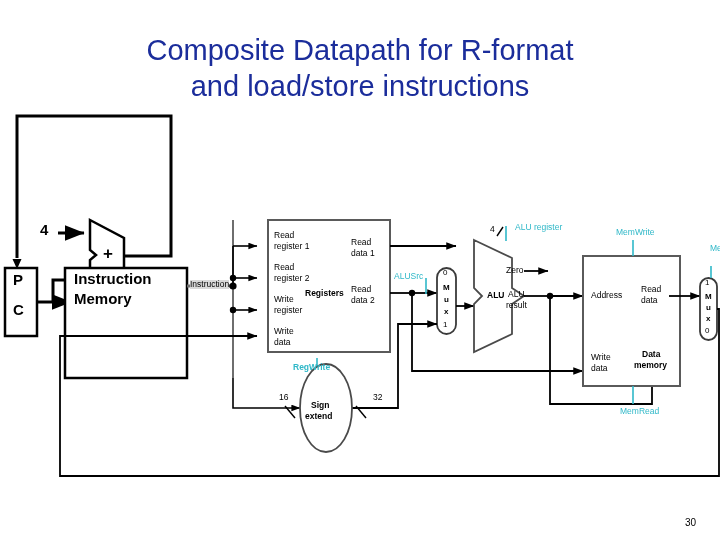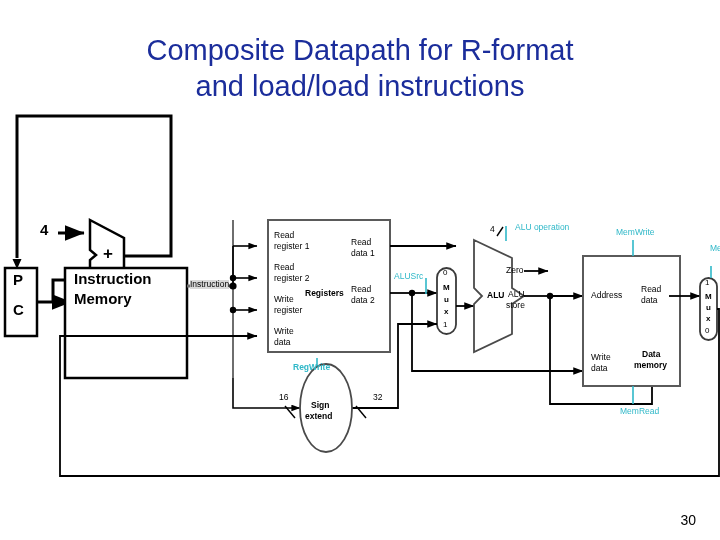--- a/index.html
+++ b/index.html
@@ -27,21 +27,21 @@
     line-height: 36px;
     letter-spacing: 0px;
     margin-top: 6px;
   }
   #title .line { display: block; }
 
   #page-number {
     position: absolute;
     right: 24px;
     bottom: 12px;
-    font-size: 14px;
+    font-size: 10px;
     color: #000000;
     font-family: "Liberation Sans", sans-serif;
     margin-left: 47px;
   }
 
   .fig {
     position: absolute;
     left: 0;
     top: 108px;
     width: 720px;
@@ -87,21 +87,21 @@
     font-weight: bold;
   }
 </style>
 </head>
 <body>
 
 <div id="slide">
 
   <div id="title">
     <span class="line">Composite Datapath for R-format</span>
-    <span class="line">and load/load instructions</span>
+    <span class="line">and load/store instructions</span>
   </div>
 
   <div class="fig">
 
     <svg width="720" height="380" viewBox="0 0 720 380">
       <defs>
         <marker id="ah" markerWidth="7" markerHeight="7" refX="6.4" refY="2.6" orient="auto">
           <path d="M0,0 L6.6,2.6 L0,5.2 z" fill="#000"></path>
         </marker>
         <marker id="ahT" markerWidth="6" markerHeight="6" refX="5.4" refY="2.1" orient="auto">
@@ -256,27 +256,27 @@
 
     
     <div class="lab muxv" style="left:443px; top:161px;">0</div>
     <div class="lab muxb" style="left:443px; top:176px;">M</div>
     <div class="lab muxb" style="left:444px; top:188px;">u</div>
     <div class="lab muxb" style="left:444px; top:200px;">x</div>
     <div class="lab muxv" style="left:443px; top:213px;">1</div>
 
     
     <div class="lab bitw" style="left:490px; top:117px;">4</div>
-    <div class="lab ctrl" style="left:515px; top:115px;">ALU operation</div>
+    <div class="lab ctrl" style="left:515px; top:115px;">ALU register</div>
 
     
     <div class="lab smb" style="left:487px; top:183px;">ALU</div>
     <div class="lab sm" style="left:506px; top:158px;">Zero</div>
     <div class="lab sm" style="left:508px; top:182px;">ALU</div>
-    <div class="lab sm" style="left:506px; top:193px;">store</div>
+    <div class="lab sm" style="left:506px; top:193px;">result</div>
 
     
     <div class="lab bitw" style="left:279px; top:285px;">16</div>
     <div class="lab bitw" style="left:351px; top:285px;padding-left:22px;">32</div>
     <div class="lab smb" style="left:311px; top:293px;">Sign</div>
     <div class="lab smb" style="left:305px; top:304px;">extend</div>
 
     
     <div class="lab ctrl" style="left:616px; top:120px;">MemWrite</div>
     <div class="lab ctrl" style="left:620px; top:299px;">MemRead</div>

